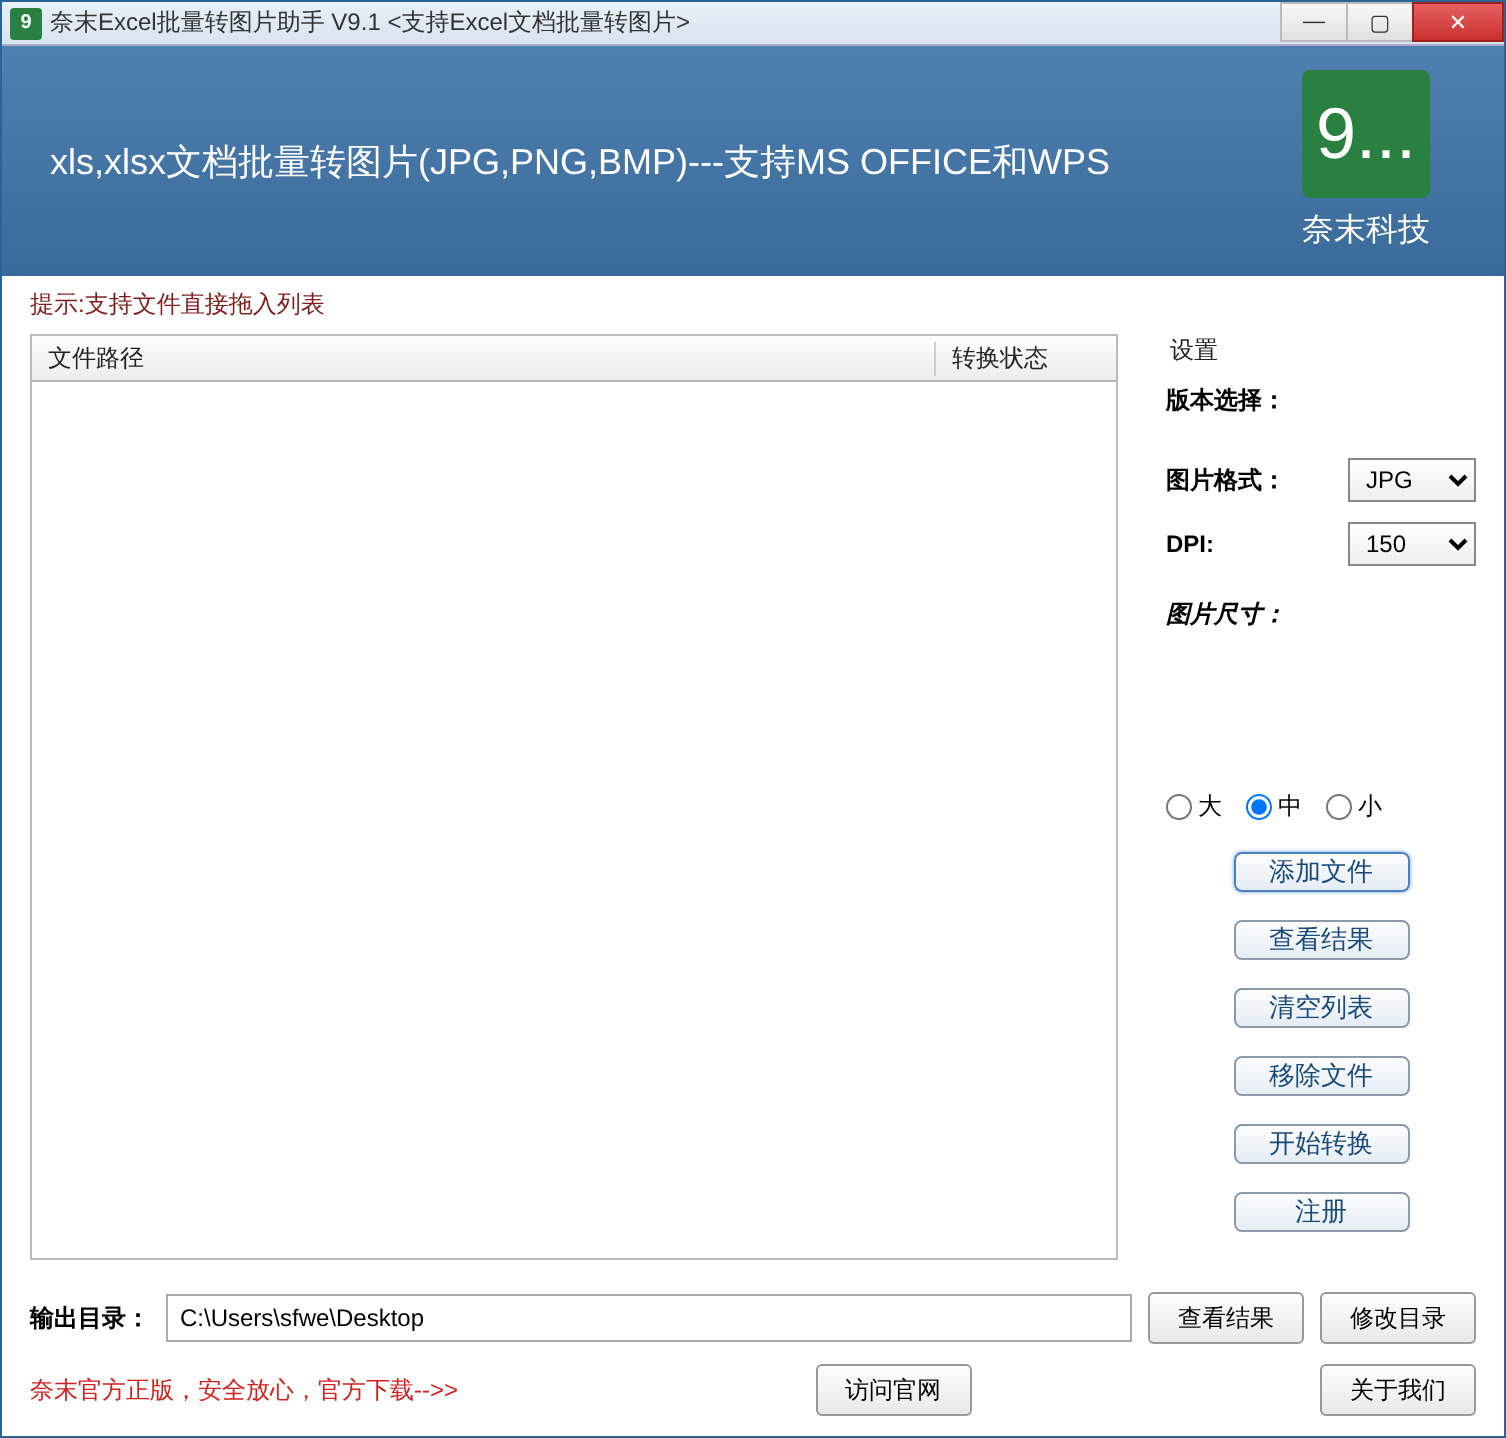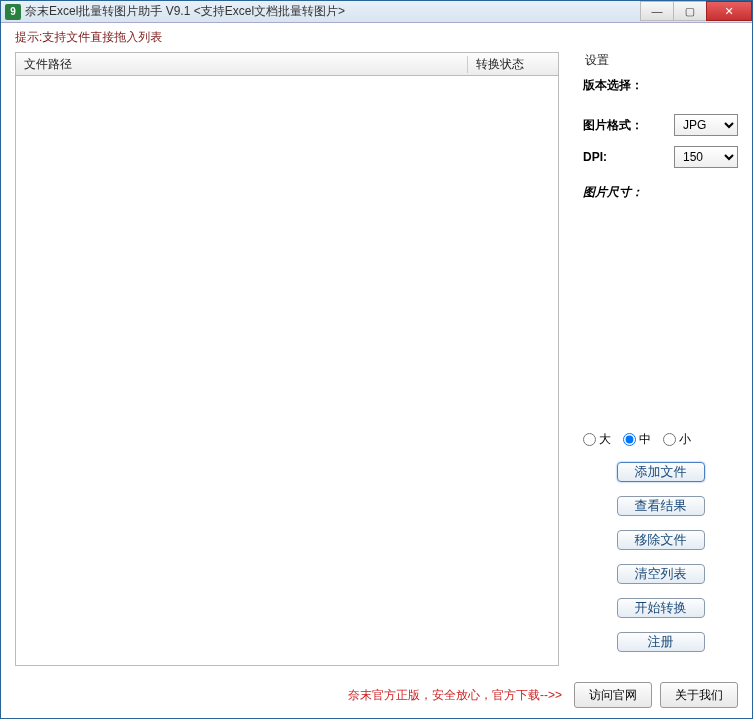--- a/index.html
+++ b/index.html
@@ -35,38 +35,45 @@
 .select.small { width: 64px; }
 .radio-row { display: flex; gap: 12px; margin: 4px 0 14px 0; font-size: 12px; align-items: center; }
 .radio-row label { display: flex; align-items: center; gap: 3px; }
 .btn { display: block; width: 88px; height: 20px; margin: 0 auto 14px; border: 1px solid #8a9aaa; border-radius: 4px; background: linear-gradient(#fdfdfd,#e4ecf4); font-size: 13px; cursor: pointer; color: #1a4a7a; }
 .btn.primary { border-color: #4a80c0; box-shadow: 0 0 2px #6aa0e0; }
 .bottom { padding: 8px 14px 10px; }
 .out-row { display: flex; align-items: center; gap: 8px; margin-bottom: 10px; }
 .out-label { font-size: 12px; font-weight: bold; }
 .out-input { flex: 1; height: 24px; border: 1px solid #aaa; padding: 0 6px; font-size: 12px; background: #fff; }
 .small-btn { height: 26px; padding: 0 14px; border: 1px solid #999; border-radius: 3px; background: linear-gradient(#fdfdfd,#e8e8e8); font-size: 12px; cursor: pointer; }
-.footer-row { display: flex; align-items: center; justify-content: flex-end; gap: 8px; }
+.footer-row { display: flex; align-items: center; justify-content: space-between; gap: 8px; }
 .footer-text { color: #d02020; font-size: 12px; margin-right: 4px; }
 </style>
 </head>
 <body>
 
 <div class="window">
 
   <div class="titlebar">
     <div class="titlebar-icon">9</div>
     <div class="titlebar-text">奈末Excel批量转图片助手 V9.1 &lt;支持Excel文档批量转图片&gt;</div>
     <div class="win-controls">
       <div class="win-btn min">—</div>
       <div class="win-btn max">▢</div>
       <div class="win-btn close">✕</div>
     </div>
   </div>
 
+  <div class="banner">
+    <div class="banner-text">xls,xlsx文档批量转图片(JPG,PNG,BMP)---支持MS OFFICE和WPS</div>
+    <div class="banner-logo">
+      <div class="banner-logo-icon">9...</div>
+      <div class="banner-logo-text">奈末科技</div>
+    </div>
+  </div>
 
   <div class="hint">提示:支持文件直接拖入列表</div>
 
   <div class="main">
     <div class="left">
       <div class="table-head">
         <div class="th th1">文件路径</div>
         <div class="th th2">转换状态</div>
       </div>
       <div class="table-body"></div>
@@ -107,28 +114,34 @@
             <span>中</span>
           </label>
         <label>
             <input type="radio" name="sz" style="">
             <span>小</span>
           </label>
       </div>
 
       <button class="btn primary">添加文件</button>
       <button class="btn">查看结果</button>
+      <button class="btn">清空列表</button>
       <button class="btn">移除文件</button>
-      <button class="btn">清空列表</button>
       <button class="btn">开始转换</button>
       <button class="btn">注册</button>
     </div>
   </div>
 
   <div class="bottom">
+    <div class="out-row">
+      <span class="out-label">输出目录：</span>
+      <input class="out-input" value="C:\Users\sfwe\Desktop" style="">
+      <button class="small-btn">查看结果</button>
+      <button class="small-btn">修改目录</button>
+    </div>
     <div class="footer-row">
       <span class="footer-text">奈末官方正版，安全放心，官方下载--&gt;&gt;</span>
       <button class="small-btn">访问官网</button>
       <button class="small-btn">关于我们</button>
     </div>
   </div>
 
 </div>
 
 </body></html>

